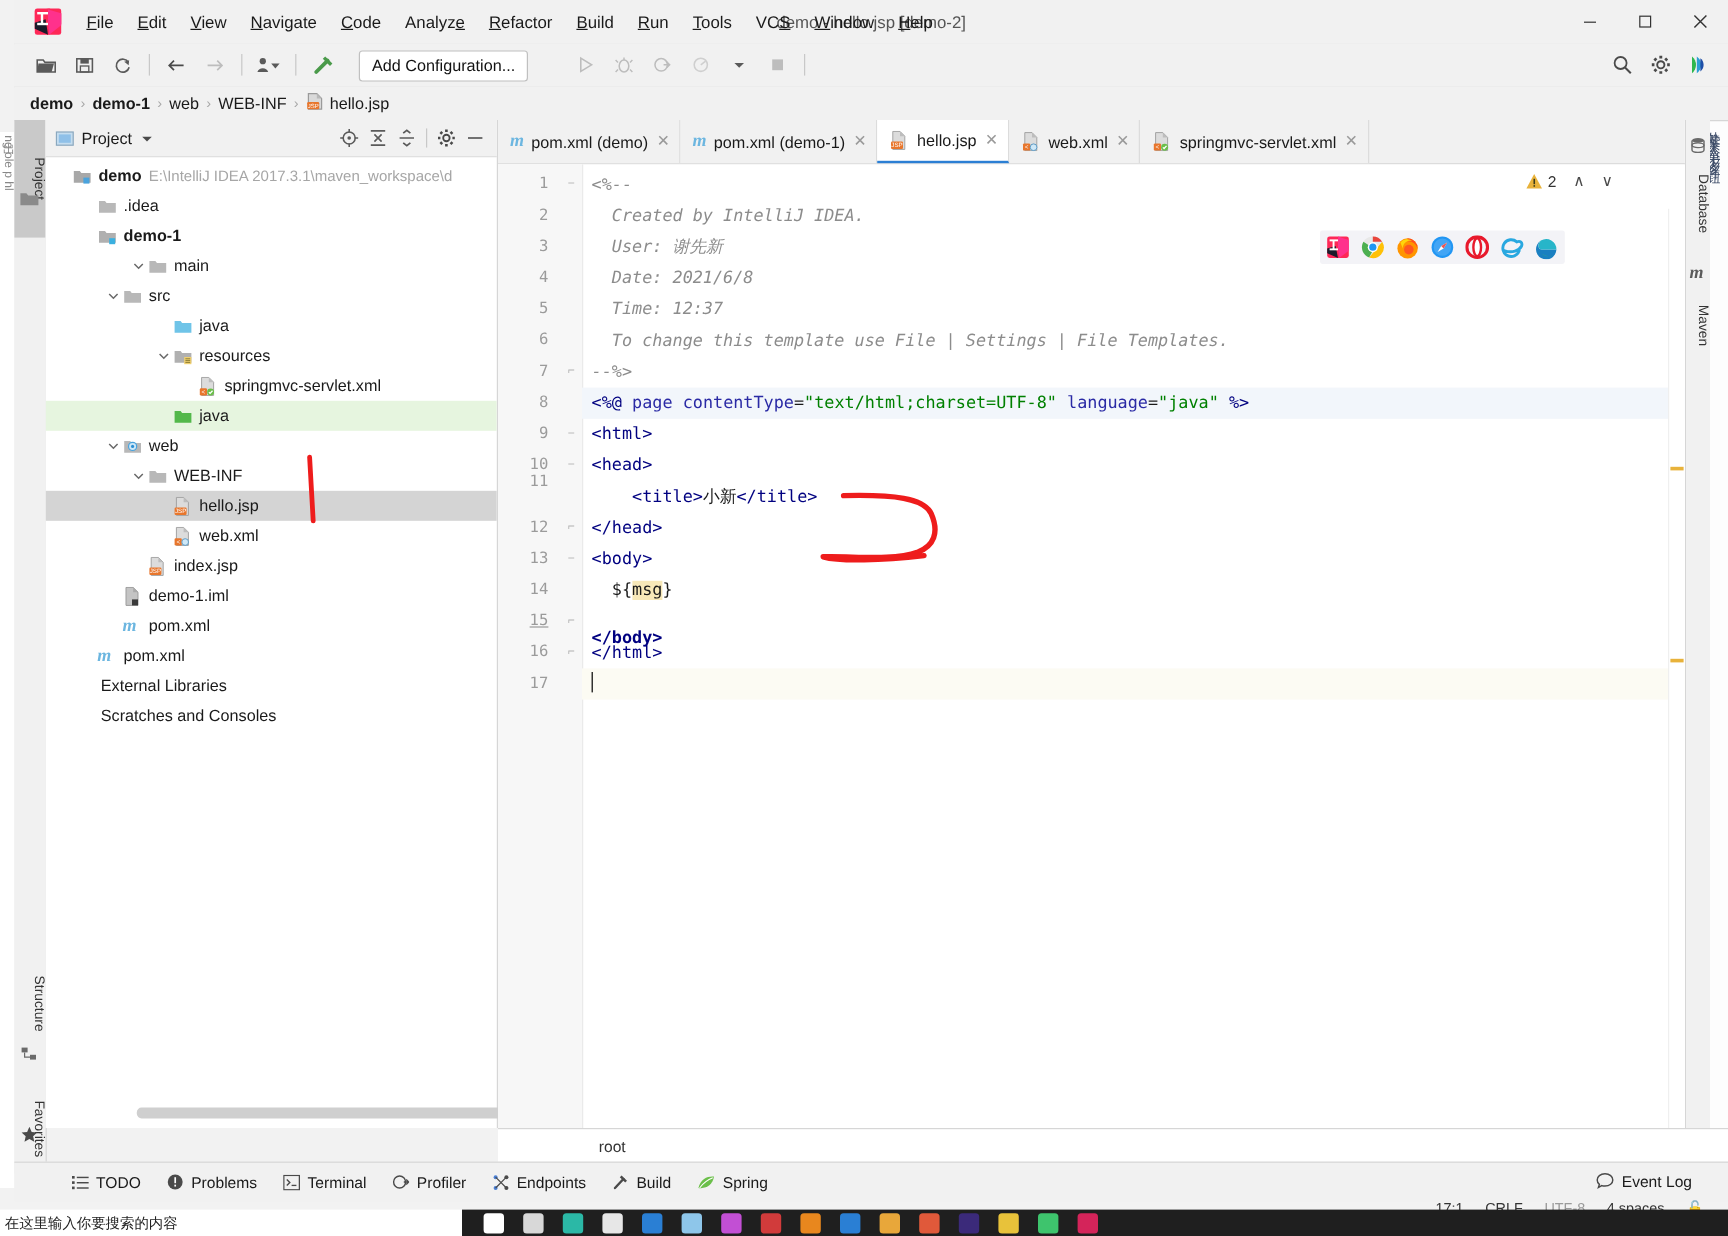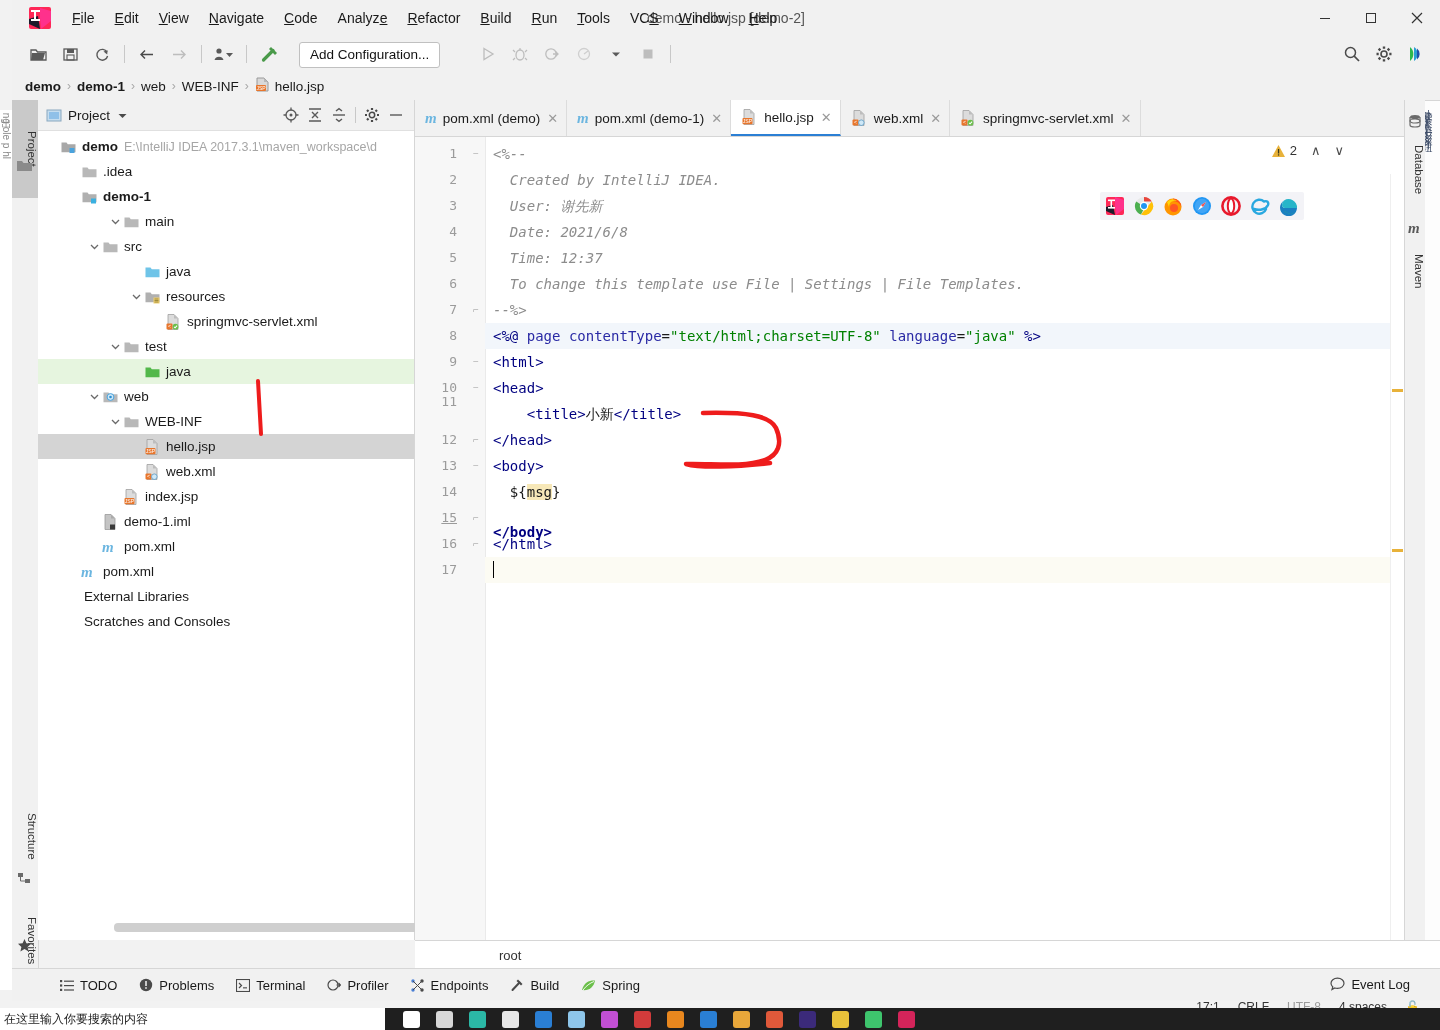--- a/index.html
+++ b/index.html
@@ -496,30 +496,20 @@
           <span class="arw"></span>
           <span class="ico"><svg width="17" height="16" viewBox="0 0 16 16">
               <path d="M2.5 0.5 h6 l4 4 v11 h-10 Z" fill="#dcdcdc" stroke="#a0a0a0" stroke-width="0.8"></path>
               <path d="M8.5 0.5 v4 h4" fill="#bdbdbd"></path>
               <rect x="1" y="9.5" width="6" height="6" rx="1" fill="#e8762c"></rect>
               <text x="4" y="14.3" font-size="5.2" fill="#fff" text-anchor="middle" font-family="Liberation Sans,sans-serif">&lt;</text>
               <circle cx="10" cy="12.7" r="2.9" fill="#6bbf4a"></circle>
               <path d="M8.6 12.8 l1 1 l2-2.2" stroke="#fff" stroke-width="1.1" fill="none"></path>
             </svg></span>
           <span class="lbl">springmvc-servlet.xml</span>
-        </div>
-        <div class="row">
-          <span style="display:inline-block;width:71px"></span>
-          <span class="arw"><svg width="13" height="13" viewBox="0 0 13 13">
-              <path d="M3 5 L6.5 8.5 L10 5" fill="none" stroke="#6a6a6a" stroke-width="1.3"></path>
-            </svg></span>
-          <span class="ico"><svg width="17" height="16" viewBox="0 0 16 16">
-              <path d="M1 3.5 h5 l1.3 1.7 H15 v8 H1 Z" fill="#b8b8b8"></path>
-            </svg></span>
-          <span class="lbl">test</span>
         </div>
         <div class="row green">
           <span style="display:inline-block;width:92px"></span>
           <span class="arw"></span>
           <span class="ico"><svg width="17" height="16" viewBox="0 0 16 16">
               <path d="M1 3.5 h5 l1.3 1.7 H15 v8 H1 Z" fill="#52b84a"></path>
             </svg></span>
           <span class="lbl">java</span>
         </div>
         <div class="row">

